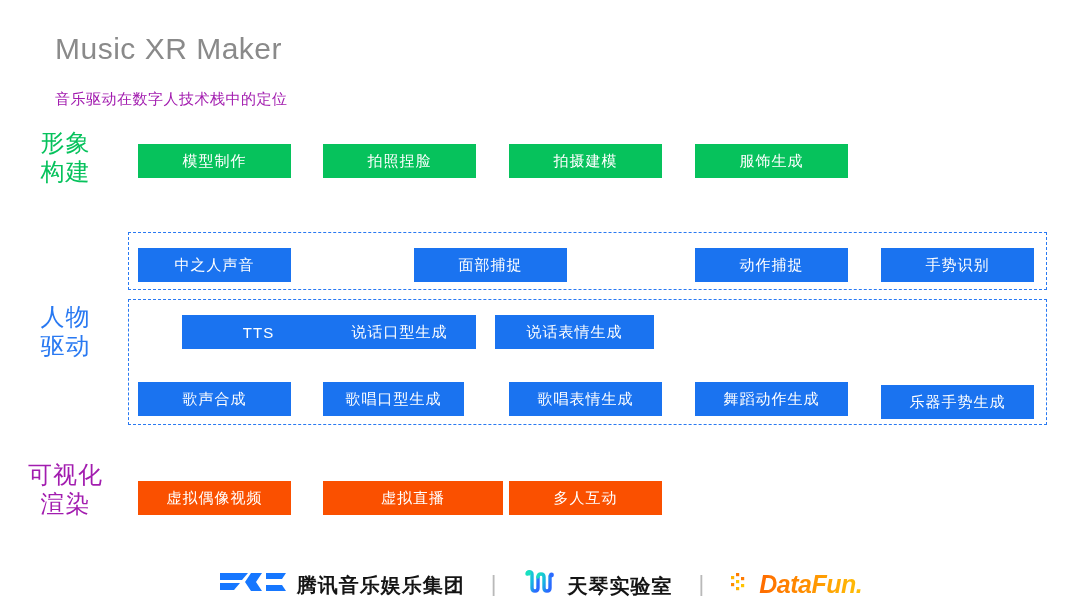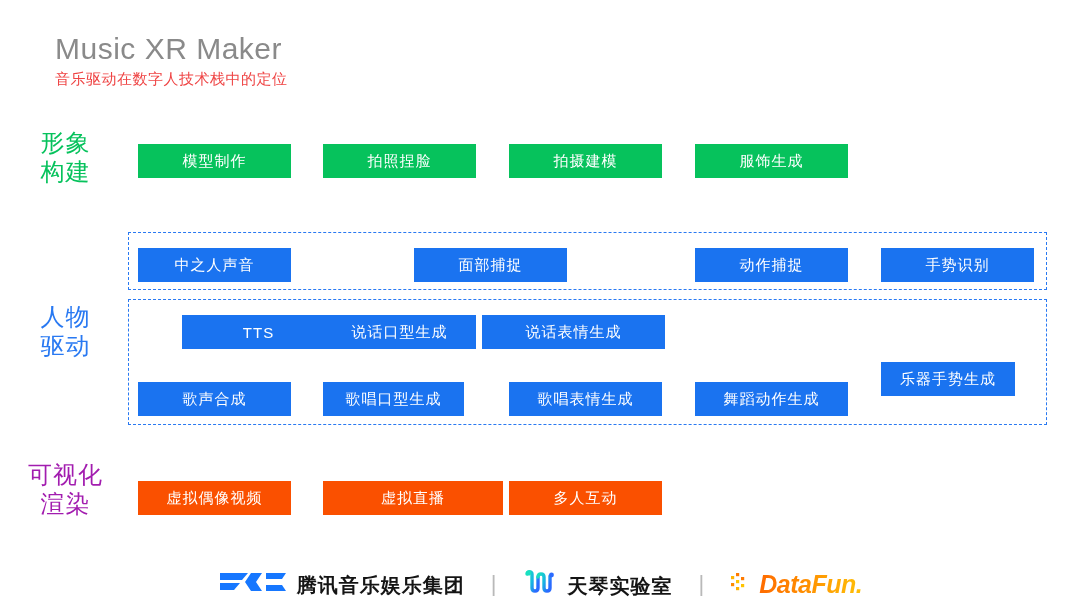--- a/index.html
+++ b/index.html
@@ -11,22 +11,22 @@
   }
   .slide { position: relative; width: 1080px; height: 608px; background: #fff; }
 
   
   .header { position: absolute; left: 55px; top: 30px; }
   .title {
     font-size: 30px; font-weight: 400; color: #8a8a8a;
     letter-spacing: 0.5px; line-height: 1.25;
   }
   .subtitle {
-    font-size: 15px; font-weight: 400; color: #ef4444;
-    margin-top: 2px; letter-spacing: 0.5px;
+    font-size: 15px; font-weight: 400; color: #a21caf;
+    margin-top: 22px; letter-spacing: 0.5px;
   }
 
   
   .rowlabel {
     position: absolute;
     width: 95px;
     font-size: 24px;
     line-height: 1.22;
     text-align: center;
     font-weight: 400;
@@ -104,27 +104,27 @@
   <div class="box green" style="left:509px; top:144px; width:153px;">拍摄建模</div>
   <div class="box green" style="left:695px; top:144px; width:153px;">服饰生成</div>
 
   <div class="box blue" style="left:138px; top:248px; width:153px;">中之人声音</div>
   <div class="box blue" style="left:414px; top:248px; width:153px;">面部捕捉</div>
   <div class="box blue" style="left:695px; top:248px; width:153px;">动作捕捉</div>
   <div class="box blue" style="left:881px; top:248px; width:153px;text-align:center;">手势识别</div>
 
   <div class="box blue" style="left:138px; top:315px; width:153px;margin-left:44px;">TTS</div>
   <div class="box blue" style="left:323px; top:315px; width:153px;">说话口型生成</div>
-  <div class="box blue" style="left:482px; top:315px; width:183px;">说话表情生成</div>
+  <div class="box blue" style="left:495px; top:315px; width:159px;">说话表情生成</div>
 
   <div class="box blue" style="left:138px; top:382px; width:153px;">歌声合成</div>
   <div class="box blue" style="left:323px; top:382px; width:141px;font-family:Liberation Mono, monospace;">歌唱口型生成</div>
   <div class="box blue" style="left:509px; top:382px; width:153px;">歌唱表情生成</div>
   <div class="box blue" style="left:695px; top:382px; width:153px;">舞蹈动作生成</div>
-  <div class="box blue" style="left:881px; top:362px; width:134px;">乐器手势生成</div>
+  <div class="box blue" style="left:881px; top:385px; width:153px;">乐器手势生成</div>
 
   <div class="box orange" style="left:138px; top:481px; width:153px;">虚拟偶像视频</div>
   <div class="box orange" style="left:323px; top:481px; width:180px;">虚拟直播</div>
   <div class="box orange" style="left:509px; top:481px; width:153px;">多人互动</div>
 
   <div class="footer">
 
     <div class="flogo">
       <span>
         <svg width="70" height="26" viewBox="0 0 70 26">

